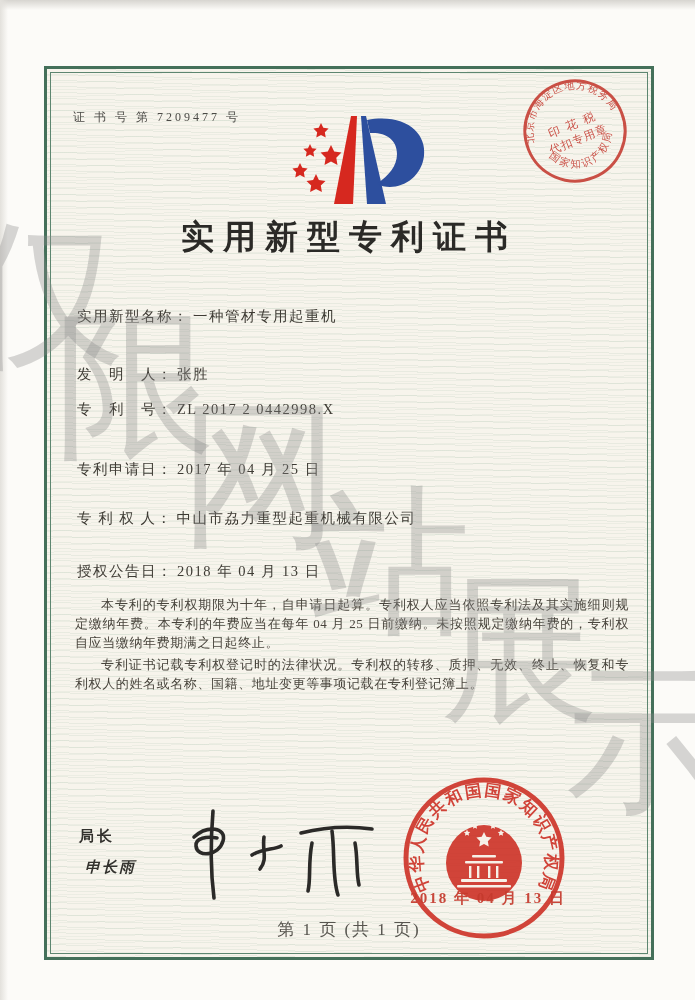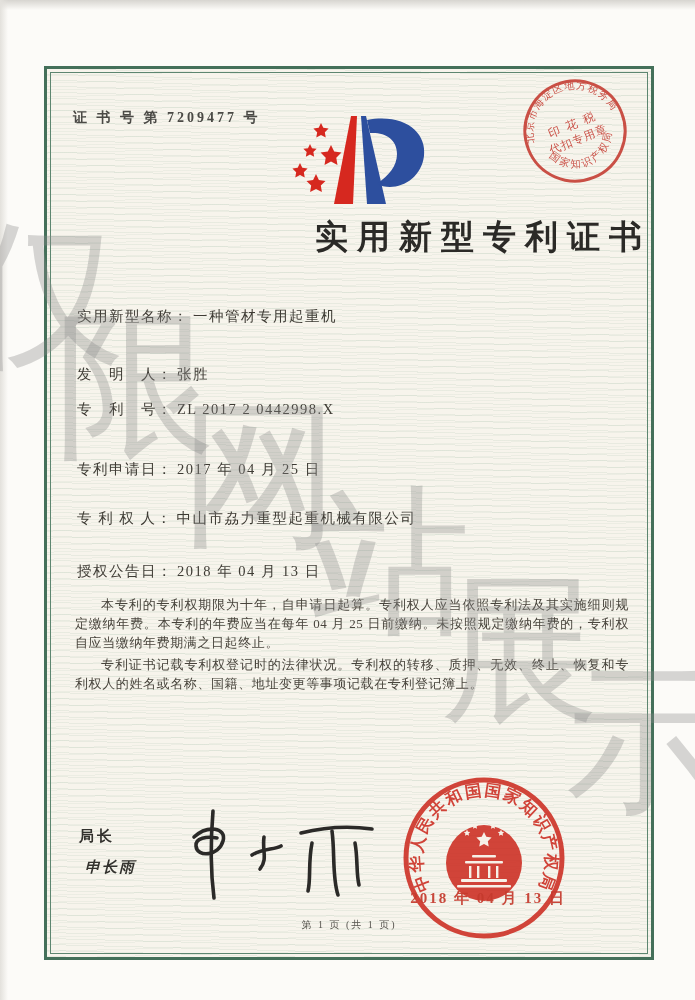--- a/index.html
+++ b/index.html
@@ -14,43 +14,43 @@
     background:linear-gradient(90deg,#e3e1dc,rgba(255,255,255,0));}
   .frame{
     position:absolute;left:44px;top:66px;width:604px;height:888px;
     border:3px solid #44705a;
     background:
       repeating-linear-gradient(1.5deg, rgba(140,175,150,.14) 0 1px, rgba(0,0,0,0) 1px 6px),
       repeating-linear-gradient(-1.5deg, rgba(140,175,150,.10) 0 1px, rgba(0,0,0,0) 1px 7px),
       #f7f4ec;
   }
   .frame::after{content:"";position:absolute;inset:3px;border:1px solid #5d8670;pointer-events:none;}
-  .cert-no{position:absolute;left:26px;top:40px;font-size:14px;letter-spacing:3px;color:#4b4a46;font-weight:bold;}
+  .cert-no{position:absolute;left:26px;top:40px;font-size:12px;letter-spacing:3px;color:#4b4a46;}
   .logo{position:absolute;left:238px;top:42px;width:144px;height:104px;}
   .tax-stamp{position:absolute;left:474px;top:8px;width:108px;height:108px;
     transform:rotate(-22deg);opacity:.88;}
-  .title{position:absolute;left:0;top:146px;width:100%;text-align:right;
+  .title{position:absolute;left:0;top:146px;width:100%;text-align:center;
     font-size:33px;font-weight:700;letter-spacing:9px;color:#2b2a27;}
   .field{position:absolute;left:30px;width:560px;font-size:14.5px;
     letter-spacing:1.5px;color:#3e3b34;white-space:nowrap;}
   .f0{top:238px}.f1{top:296px}.f2{top:331px}.f3{top:391px}.f4{top:440px}.f5{top:493px}
   .field .lbl{margin-right:4px;}
   .paras{position:absolute;left:28px;top:526px;width:554px;color:#48443c;}
   .paras p{margin:0 0 3px 0;font-size:13px;line-height:19px;letter-spacing:.6px;
     text-indent:2em;text-align:justify;}
   .director-title{position:absolute;left:32px;top:758px;font-size:15px;font-weight:600;
     letter-spacing:3px;color:#33322e;font-family:Liberation Serif, serif;}
   .director-name{position:absolute;left:38px;top:789px;font-size:15px;font-weight:600;
     letter-spacing:2px;color:#33322e;font-family:"Liberation Sans","DejaVu Sans",sans-serif;font-style:italic;}
   .signature{position:absolute;left:120px;top:732px;width:215px;height:100px;}
   .office-seal{position:absolute;left:352px;top:704px;width:170px;height:170px;opacity:.9;}
   .seal-date{position:absolute;left:356px;top:820px;width:170px;text-align:center;
     font-size:15px;font-weight:600;letter-spacing:2px;color:#c53a2d;opacity:.92;}
   .footer{position:absolute;left:0;top:849px;width:100%;text-align:center;
-    font-size:10px;letter-spacing:2px;color:#57554f;}
+    font-size:17px;letter-spacing:2px;color:#57554f;}
   .watermark{position:absolute;left:0;top:0;width:695px;height:1000px;
     pointer-events:none;z-index:9;}
   .wm{position:absolute;font-size:160px;line-height:1;color:rgba(138,138,138,.34);
     font-family:"Liberation Sans","DejaVu Sans",sans-serif;font-weight:400;}
   .wm0{left:-35px;top:215px}.wm1{left:55px;top:305px}.wm2{left:180px;top:395px}
   .wm3{left:310px;top:482px}.wm4{left:440px;top:570px}.wm5{left:565px;top:660px}
   svg text{font-family:"Liberation Serif","DejaVu Serif",serif;}
 </style>
 </head>
 <body>

